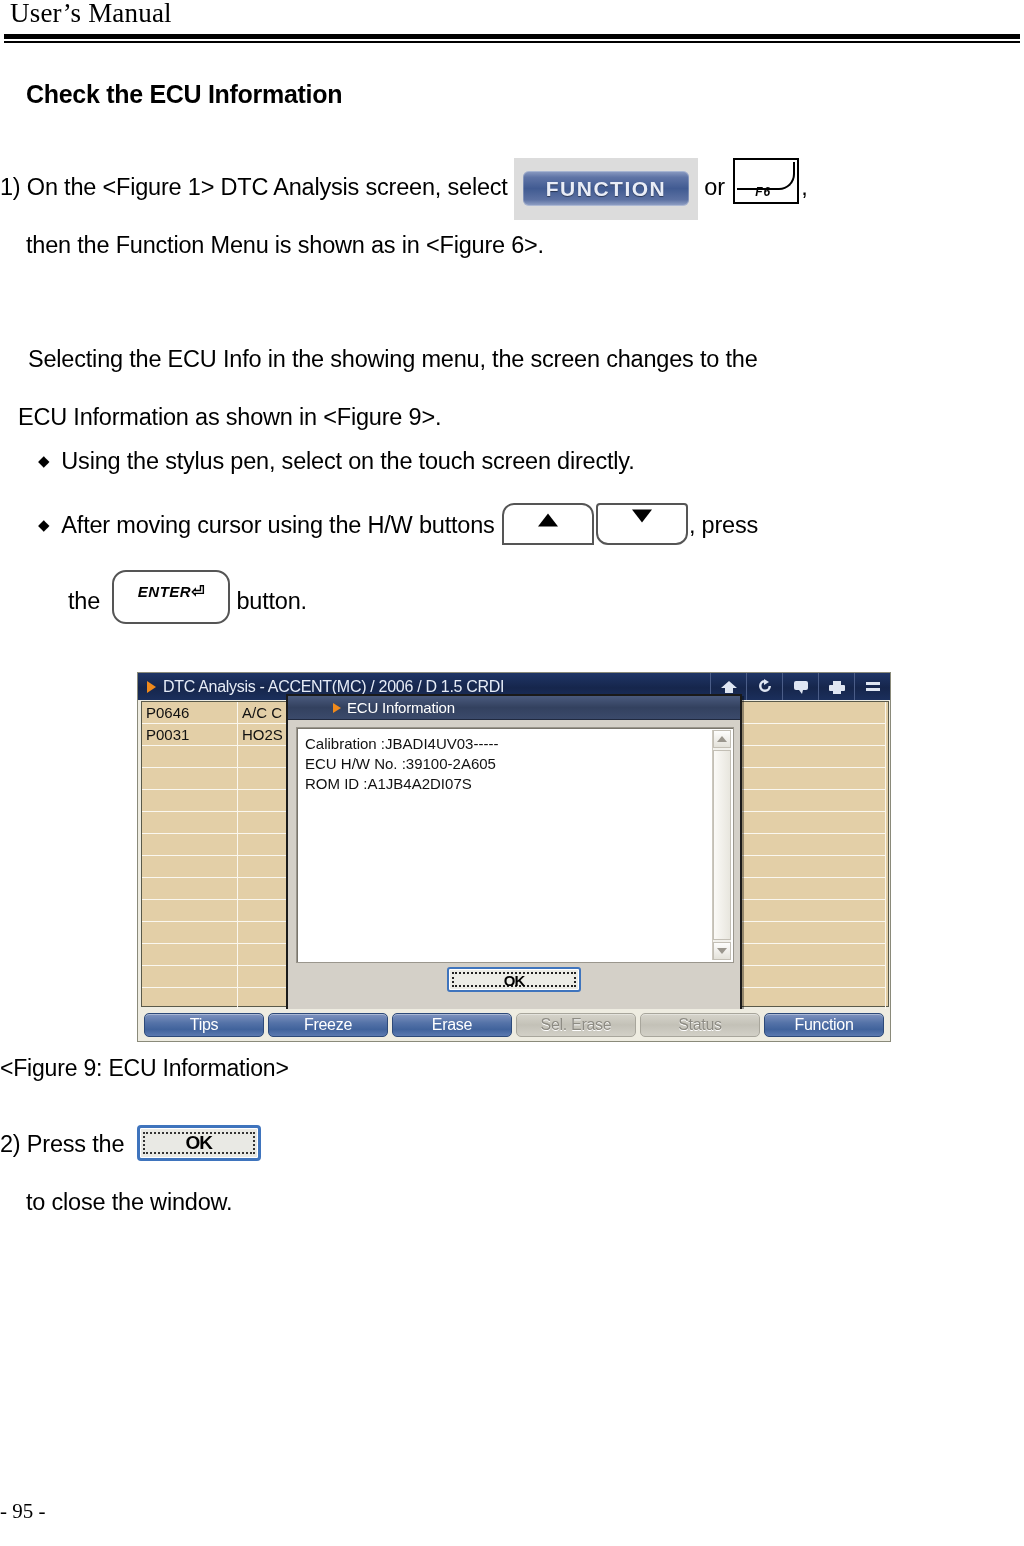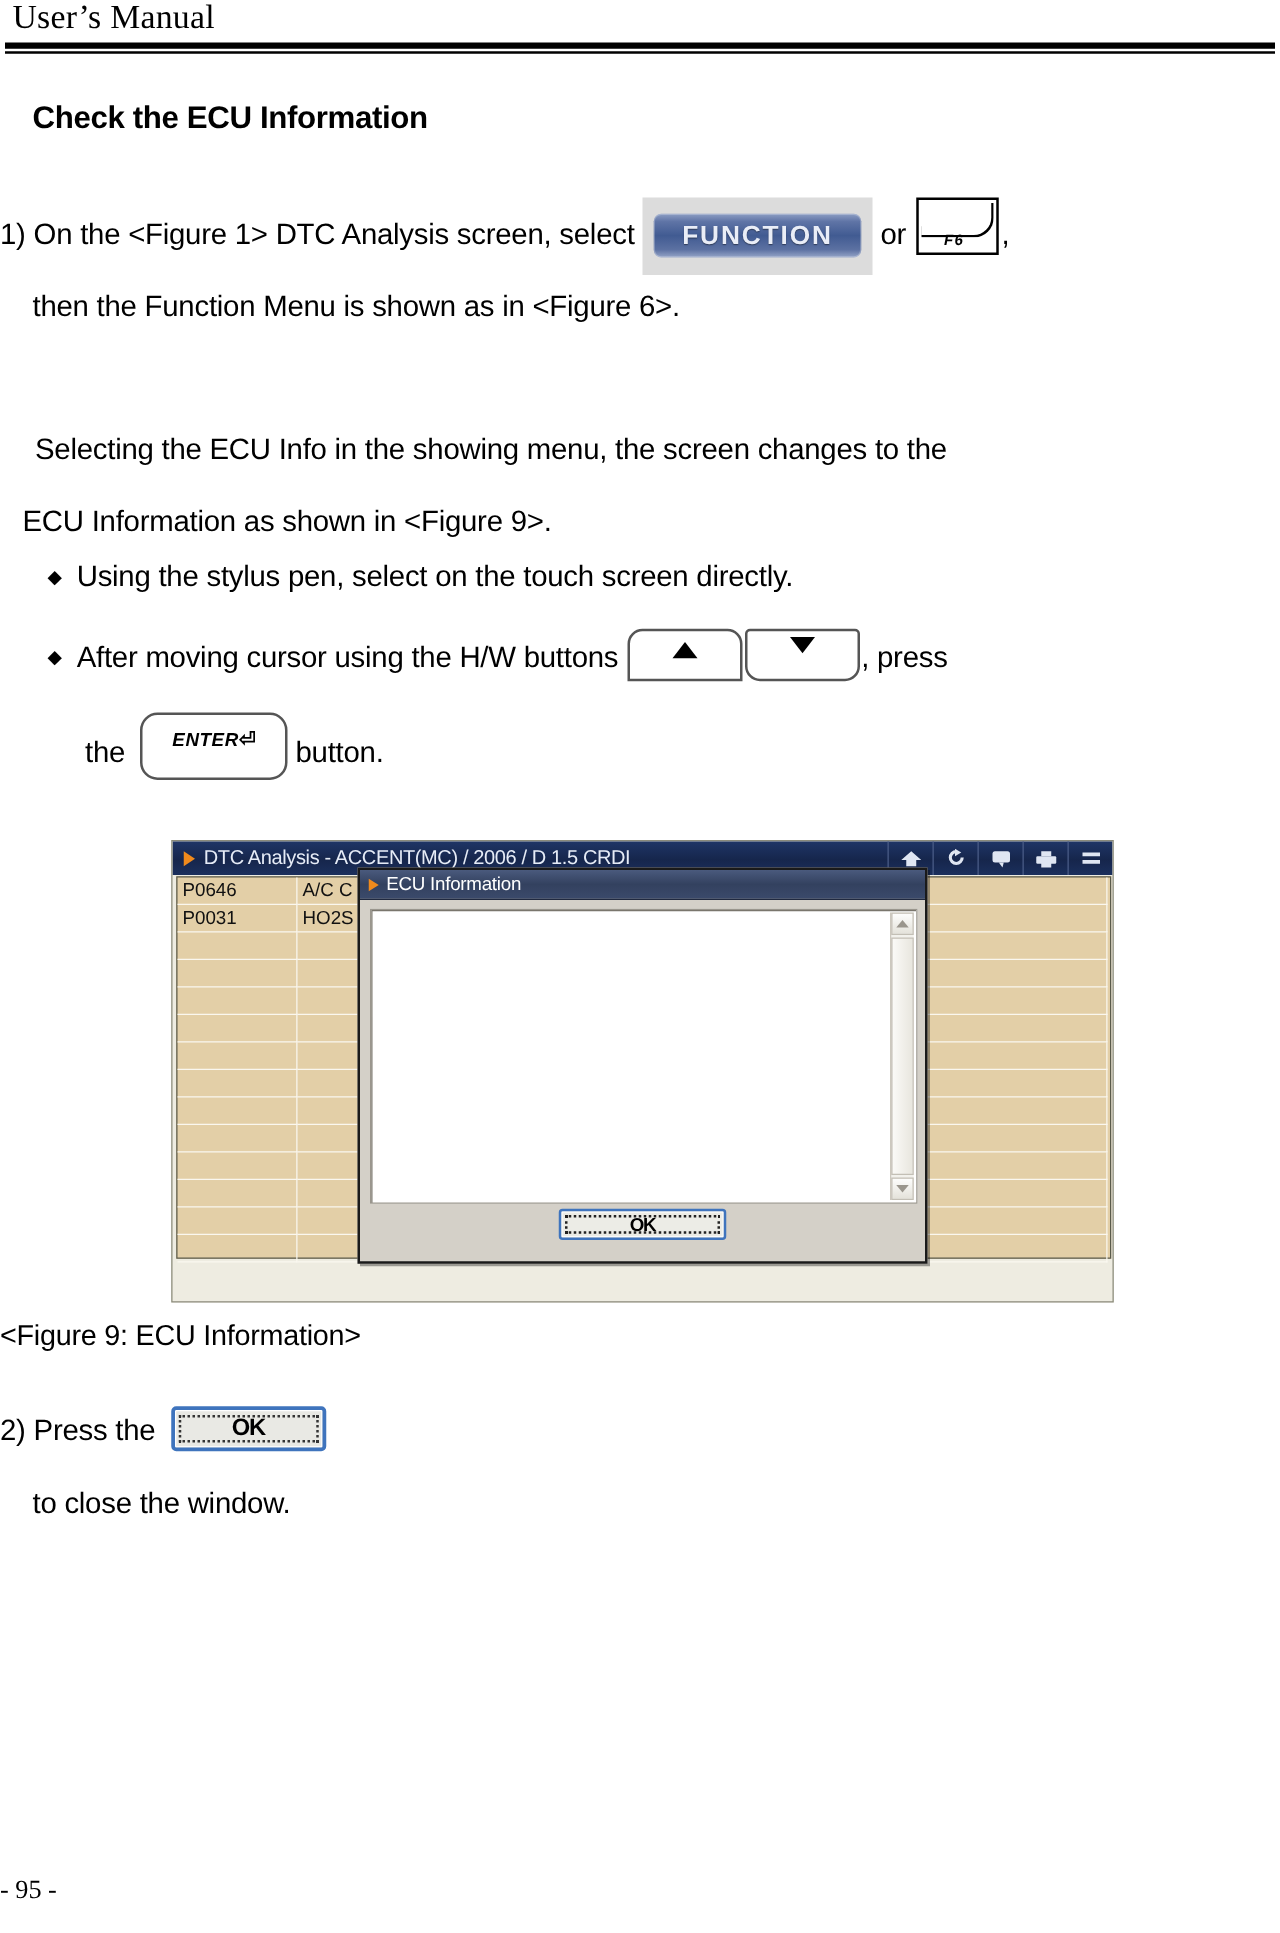--- a/index.html
+++ b/index.html
@@ -347,20 +347,21 @@
     background: #d4d0c8;
     border: 2px solid #1a1a1a;
     box-shadow: 2px 2px 0 rgba(0,0,0,0.35);
   }
   .modal-titlebar {
     height: 24px;
     background: linear-gradient(to bottom, #4a5a7d 0%, #33415f 50%, #3b4a6b 100%);
     display: flex;
     align-items: center;
     border-bottom: 1px solid #20293f;
+    padding-left: 38px;
   }
   .modal-title-arrow {
     width: 0; height: 0;
     margin-left: 7px;
     border-top: 5px solid transparent;
     border-bottom: 5px solid transparent;
     border-left: 8px solid #f08a1c;
   }
   .modal-title-text {
     margin-left: 6px;
@@ -628,36 +629,49 @@
       <div class="dev-cell"></div>
       <div class="dev-cell"></div>
     </div>
 
   <div class="dev-modal">
     <div class="modal-titlebar">
       <span class="modal-title-arrow"></span>
       <span class="modal-title-text">ECU Information</span>
     </div>
     <div class="modal-body">
+      <div class="modal-lines">
+        <div>Calibration :JBADI4UV03-----</div>
+        <div>ECU H/W No. :39100-2A605</div>
+        <div>ROM ID :A1JB4A2DI07S</div>
+      </div>
       <div class="modal-scrollbar">
         <div class="sb-btn up">
             <span class="chev"></span>
           </div>
         <div class="sb-thumb"></div>
         <div class="sb-btn down">
             <span class="chev"></span>
           </div>
       </div>
     </div>
     <div class="modal-ok">
       <span class="focus"></span>
       <span class="lbl">OK</span>
     </div>
   </div>
 
+  <div class="dev-bottombar">
+      <div class="dev-softkey">Tips</div>
+      <div class="dev-softkey">Freeze</div>
+      <div class="dev-softkey">Erase</div>
+      <div class="dev-softkey disabled">Sel. Erase</div>
+      <div class="dev-softkey disabled">Status</div>
+      <div class="dev-softkey">Function</div>
+    </div>
 
 </div>
 
 <div class="figure-caption">&lt;Figure 9: ECU Information&gt;</div>
 
 <div class="para step2">
   <div class="l1">
     <span>2)</span>
     <span>Press the</span>
     <span class="btn-ok-inline">

